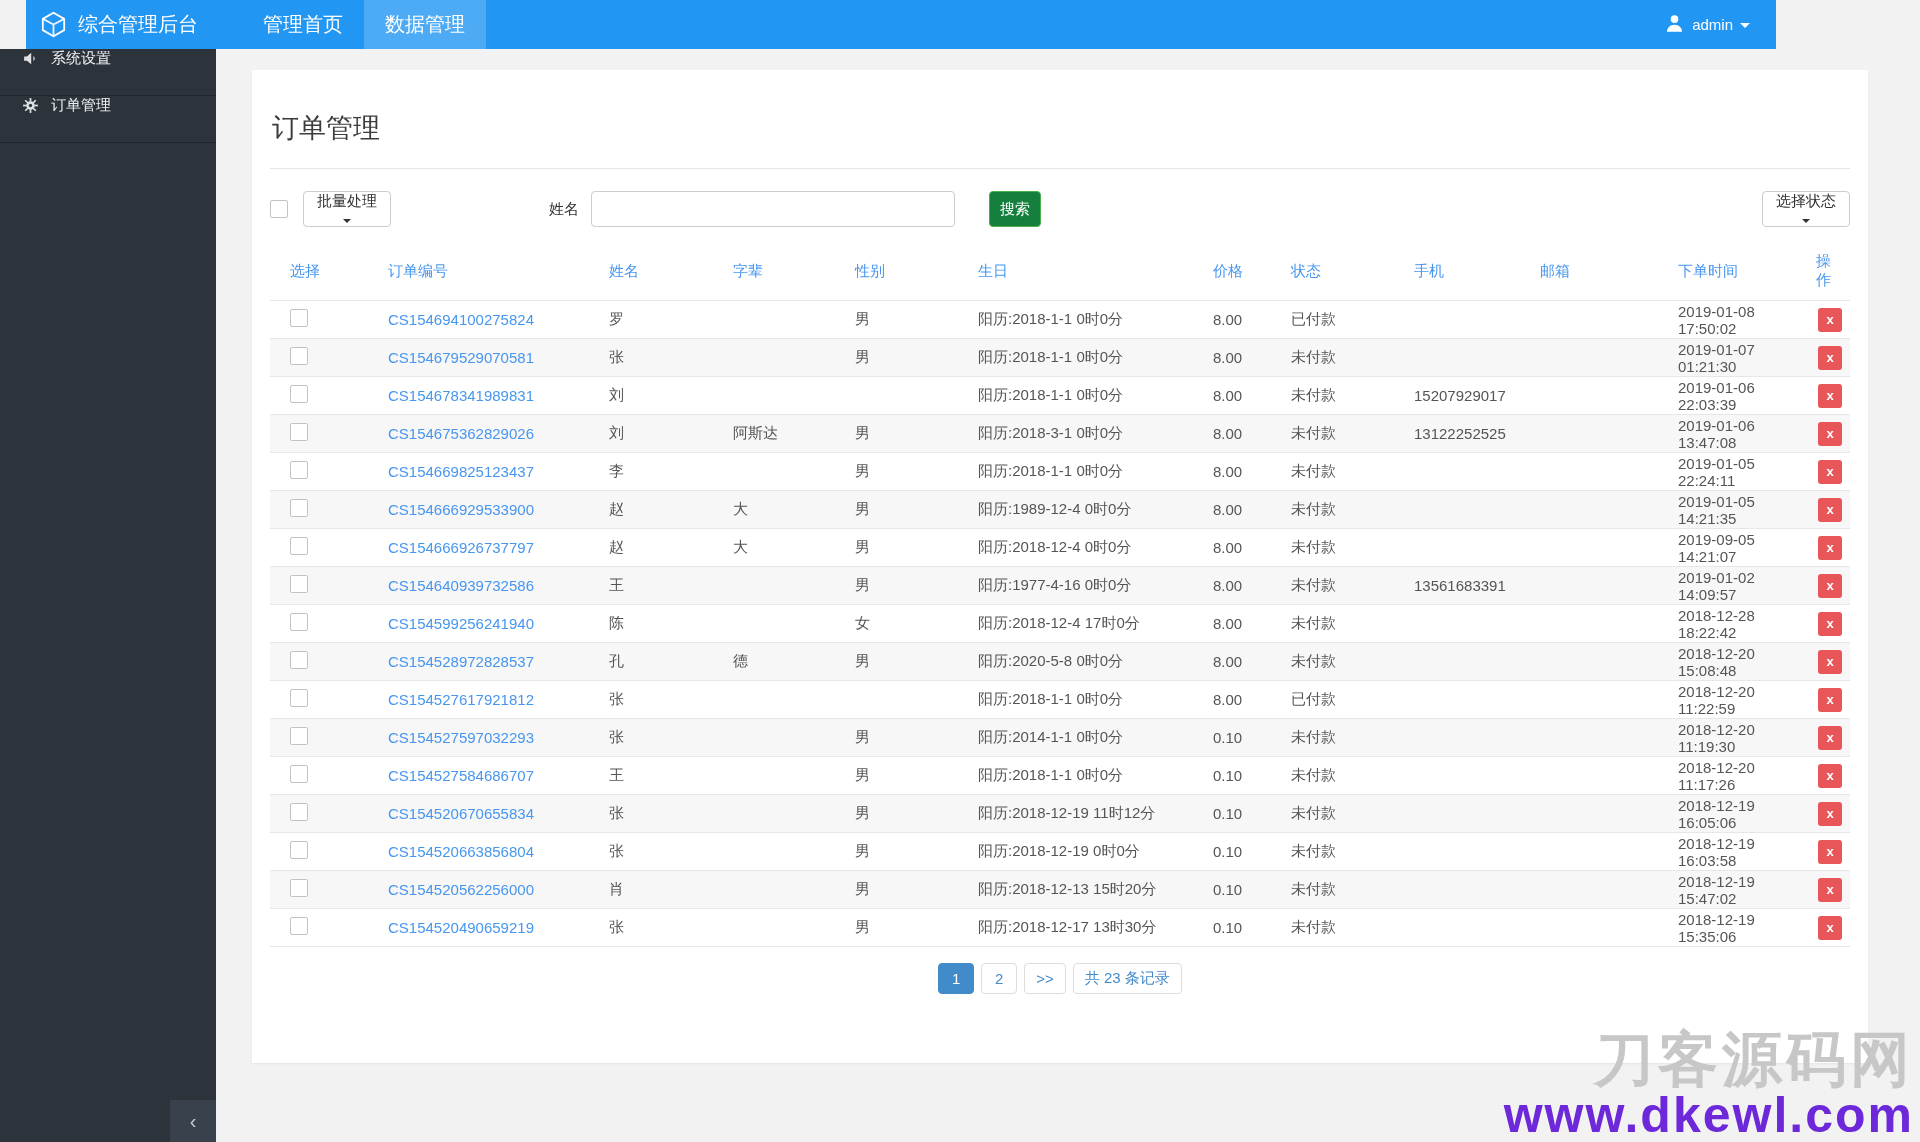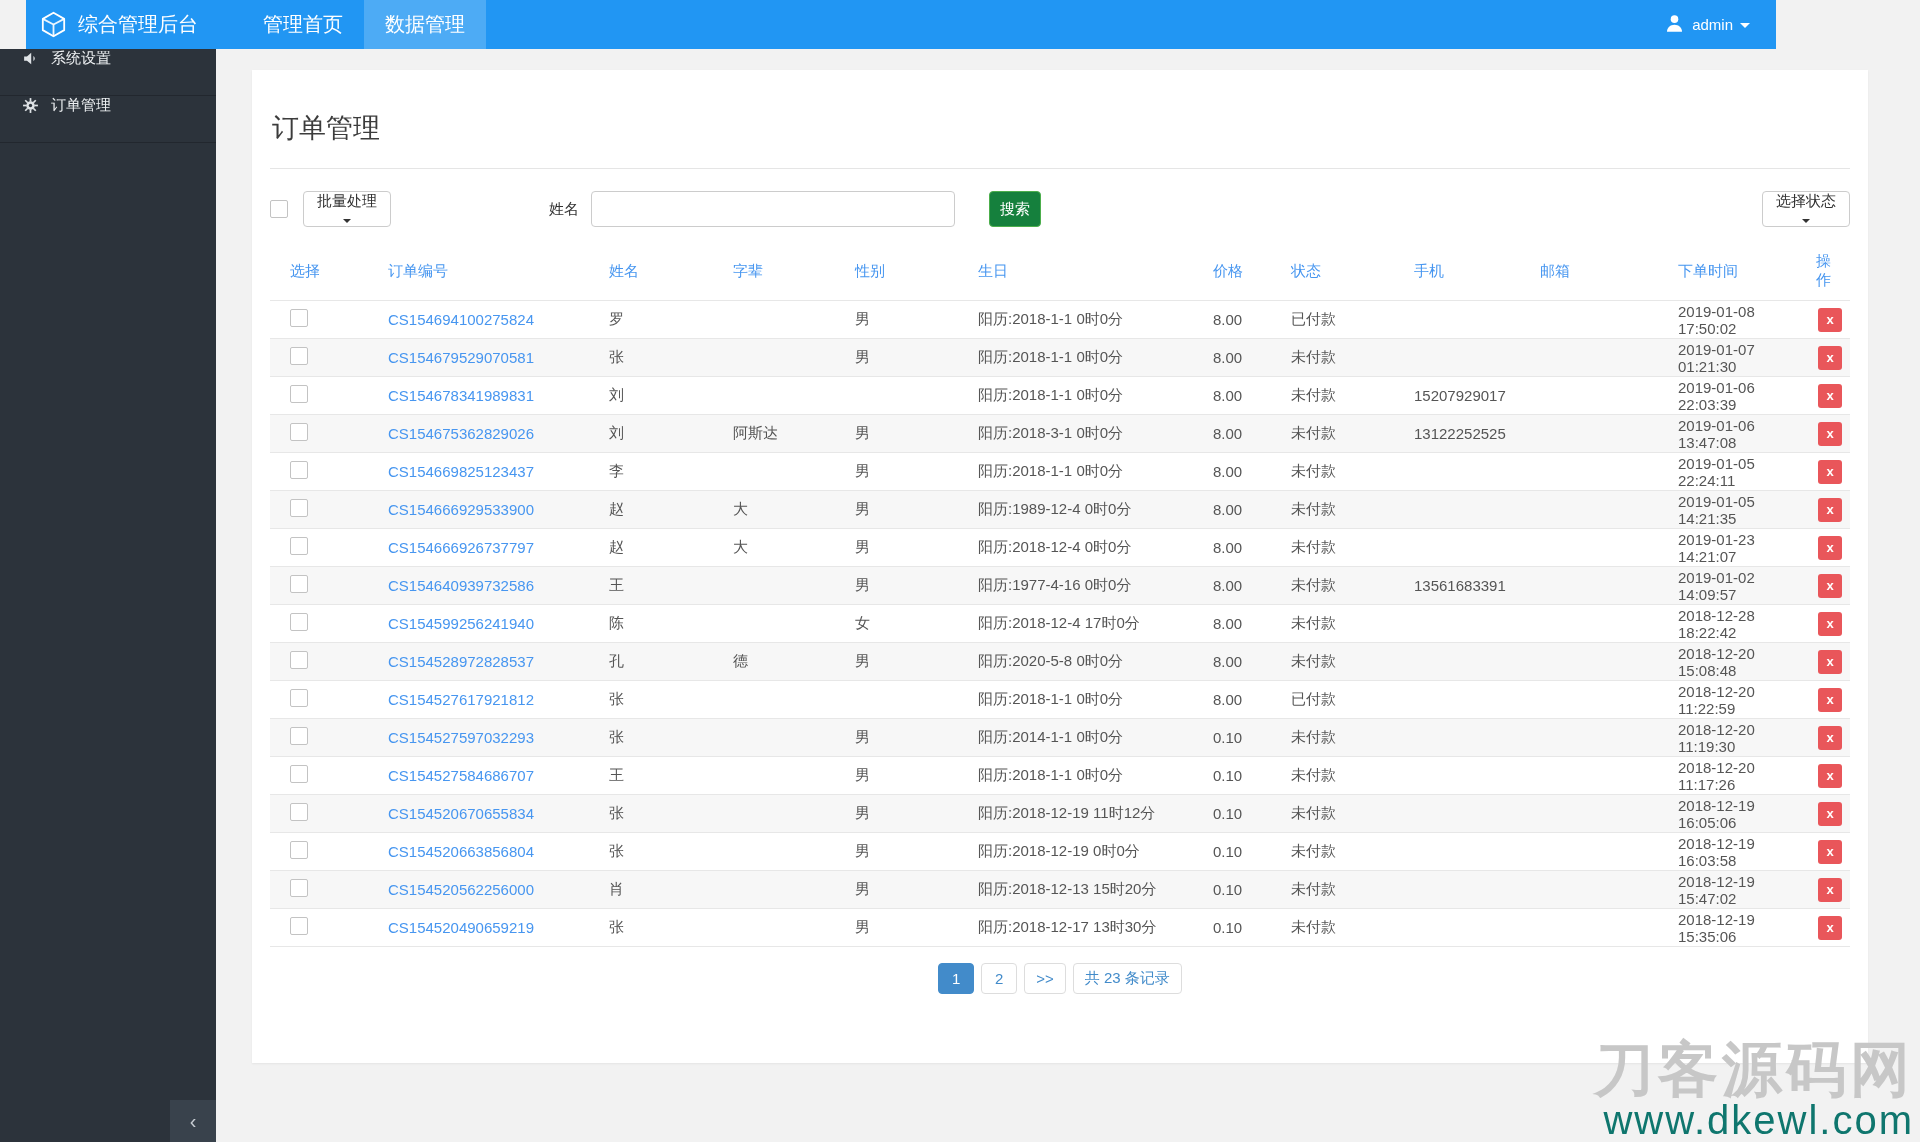--- a/index.html
+++ b/index.html
@@ -47,21 +47,21 @@
   table.orders a { color:#4796f0; text-decoration:none; cursor:pointer; }
   td.c-act, th.h-act { text-align:right; padding-right:6px; }
   .del { width:24px; height:24px; background:#e9565a; border:none; border-radius:3px; color:#fff; font-size:13px; font-weight:bold; line-height:22px; cursor:pointer; font-family:inherit; }
   
   .pagination { margin-top:16px; display:flex; justify-content:center; gap:7px; }
   .page-btn { min-width:36px; height:31px; padding:0 11px; border:1px solid #ddd; border-radius:4px; background:#fff; color:#428bca; font-size:15px; display:inline-flex; align-items:center; justify-content:center; cursor:pointer; font-family:inherit; }
   .page-btn.active { background:#428bca; border-color:#428bca; color:#fff; }
   
   .watermark { position:absolute; right:6px; bottom:2px; text-align:right; line-height:1.0; pointer-events:none; }
   .watermark .wm1 { font-size:60px; font-weight:bold; color:#c7c7c7; letter-spacing:4px; }
-  .watermark .wm2 { font-size:40px; font-weight:normal; color:#0f766e; letter-spacing:2px; }
+  .watermark .wm2 { font-size:50px; font-weight:bold; color:#6d28d9; letter-spacing:2px; }
 </style>
 </head>
 <body>
 
 <div class="navbar">
   <div class="brand">
     <span>
       <svg width="27" height="27" viewBox="0 0 24 24" fill="none" stroke="#ffffff" stroke-width="1.6" stroke-linejoin="round">
         <polygon points="12,1.5 21.5,7 21.5,17 12,22.5 2.5,17 2.5,7"></polygon>
         <polyline points="2.5,7 12,12 21.5,7" opacity="0.9"></polyline>
@@ -261,21 +261,21 @@
             <td><span class="cb"></span></td>
             <td><a>CS154666926737797</a></td>
             <td>赵</td>
             <td>大</td>
             <td>男</td>
             <td>阳历:2018-12-4 0时0分</td>
             <td>8.00</td>
             <td>未付款</td>
             <td></td>
             <td></td>
-            <td>2019-01-23 14:21:07</td>
+            <td>2019-09-05 14:21:07</td>
             <td class="c-act"><button class="del"><span>x</span></button></td>
           </tr>
           <tr>
             <td><span class="cb"></span></td>
             <td><a>CS154640939732586</a></td>
             <td>王</td>
             <td></td>
             <td>男</td>
             <td>阳历:1977-4-16 0时0分</td>
             <td>8.00</td>

